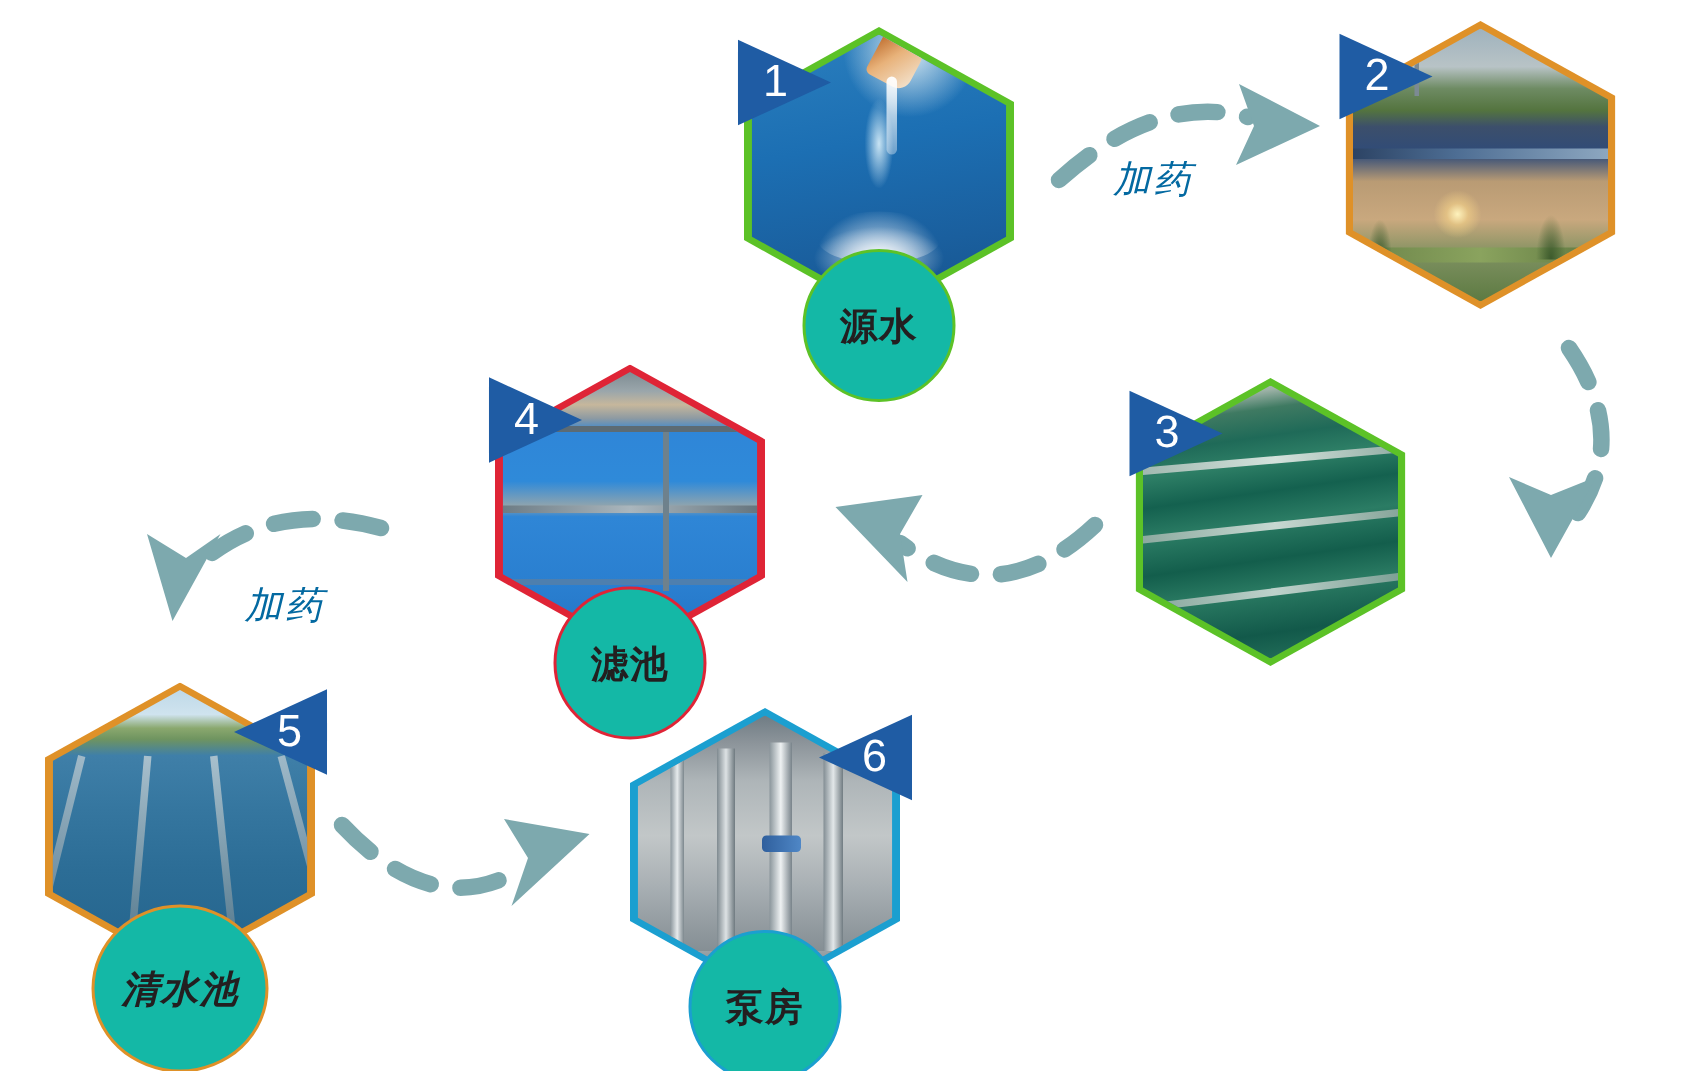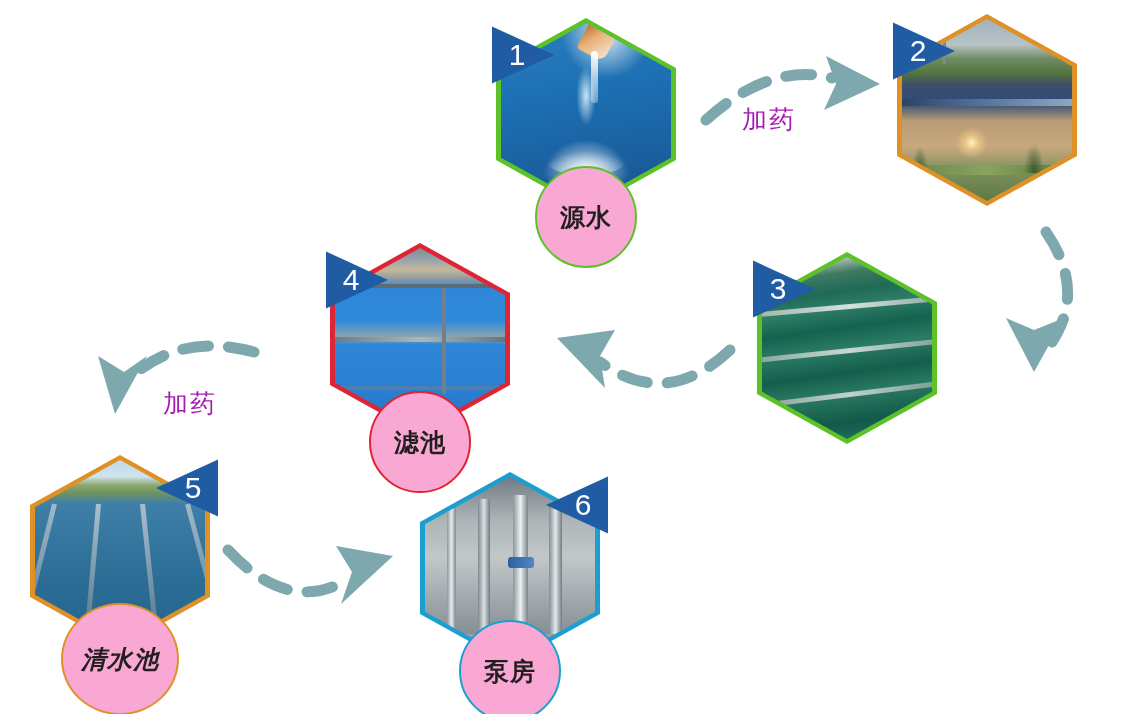--- a/index.html
+++ b/index.html
@@ -84,21 +84,21 @@
   .badge.right .num { padding-right: 0; padding-left: 12px; }
 
   
   .label-circle {
     position: absolute;
     width: 102px;
     height: 102px;
     left: 39px;
     top: 148px;
     border-radius: 50%;
-    background: #f9a8d4;
+    background: #14b8a6;
     border: 2.5px solid #888;
     display: flex;
     align-items: center;
     justify-content: center;
     z-index: 7;
     box-sizing: border-box;
   }
   .label-circle.wide {
     width: 118px;
     height: 112px;
@@ -110,24 +110,25 @@
     color: #231f20;
     letter-spacing: 1px;
     white-space: nowrap;
   }
 
   
   .flow-label {
     position: absolute;
     font-size: 25px;
     font-weight: normal;
-    color: #a21caf;
+    color: #0369a1;
     letter-spacing: 2px;
     white-space: nowrap;
     z-index: 3;
+    font-style: italic;
   }
 
   svg.arrows {
     position: absolute;
     left: 0;
     top: 0;
     width: 1130px;
     height: 714px;
     z-index: 2;
     pointer-events: none;

